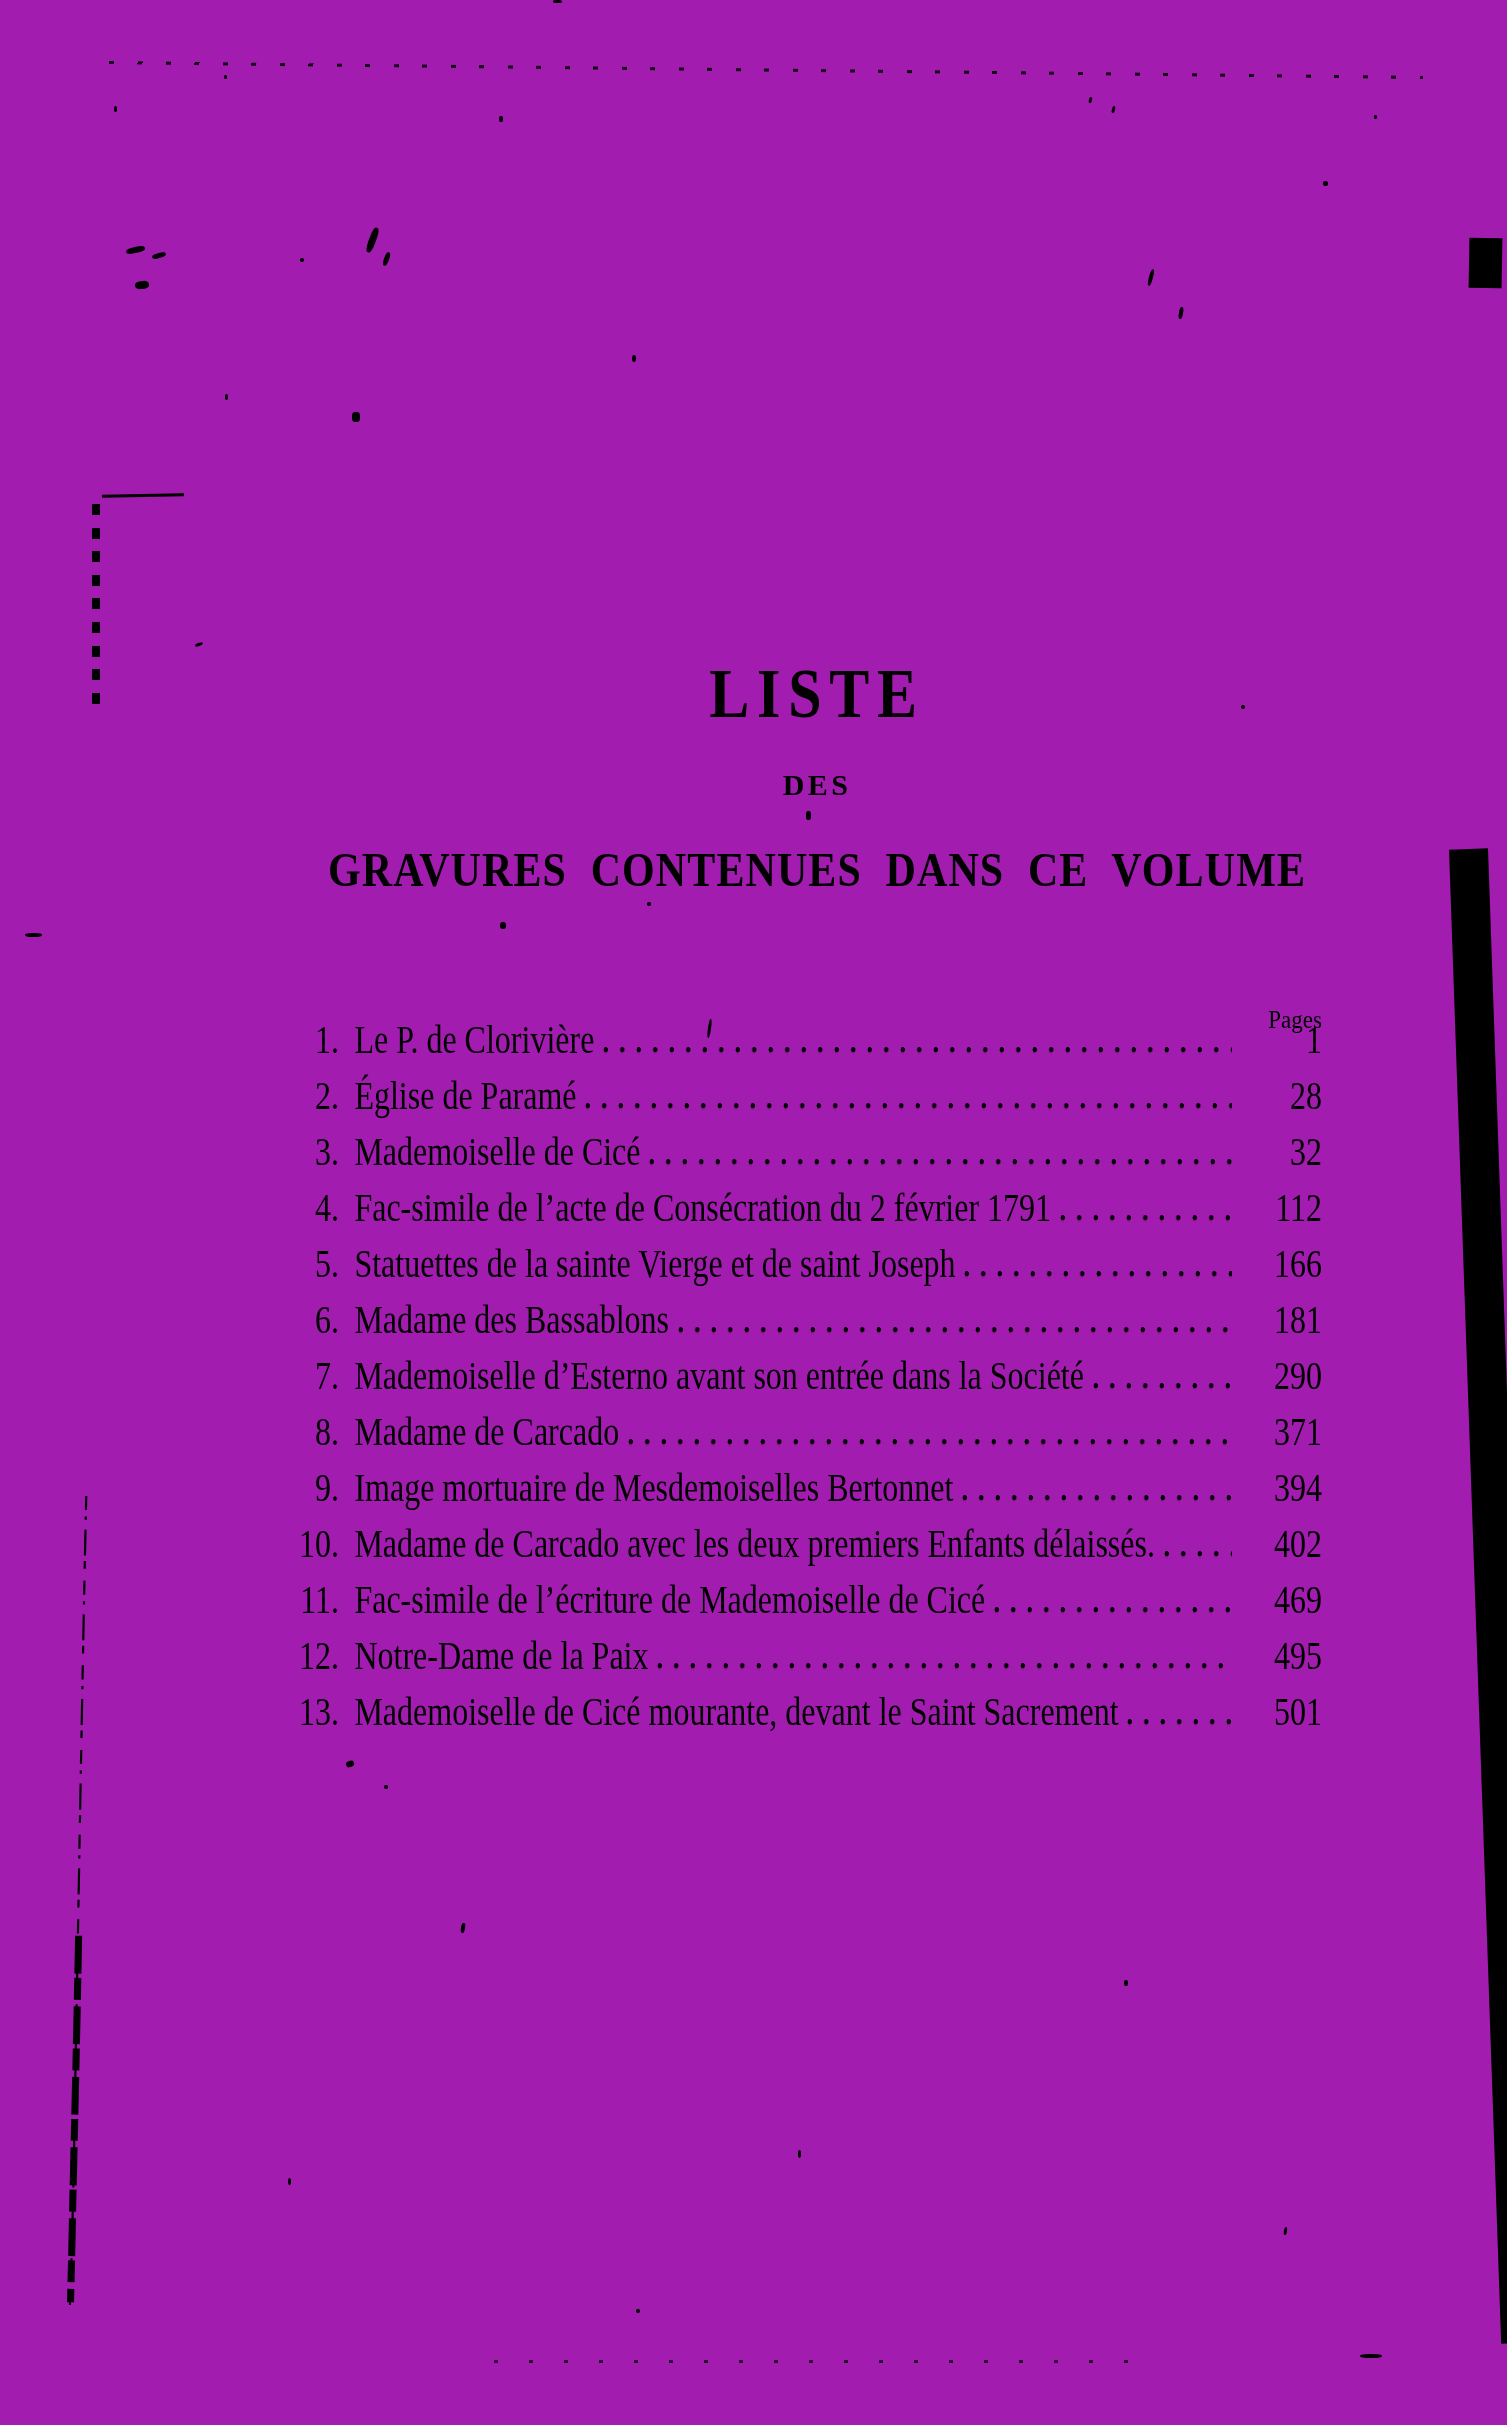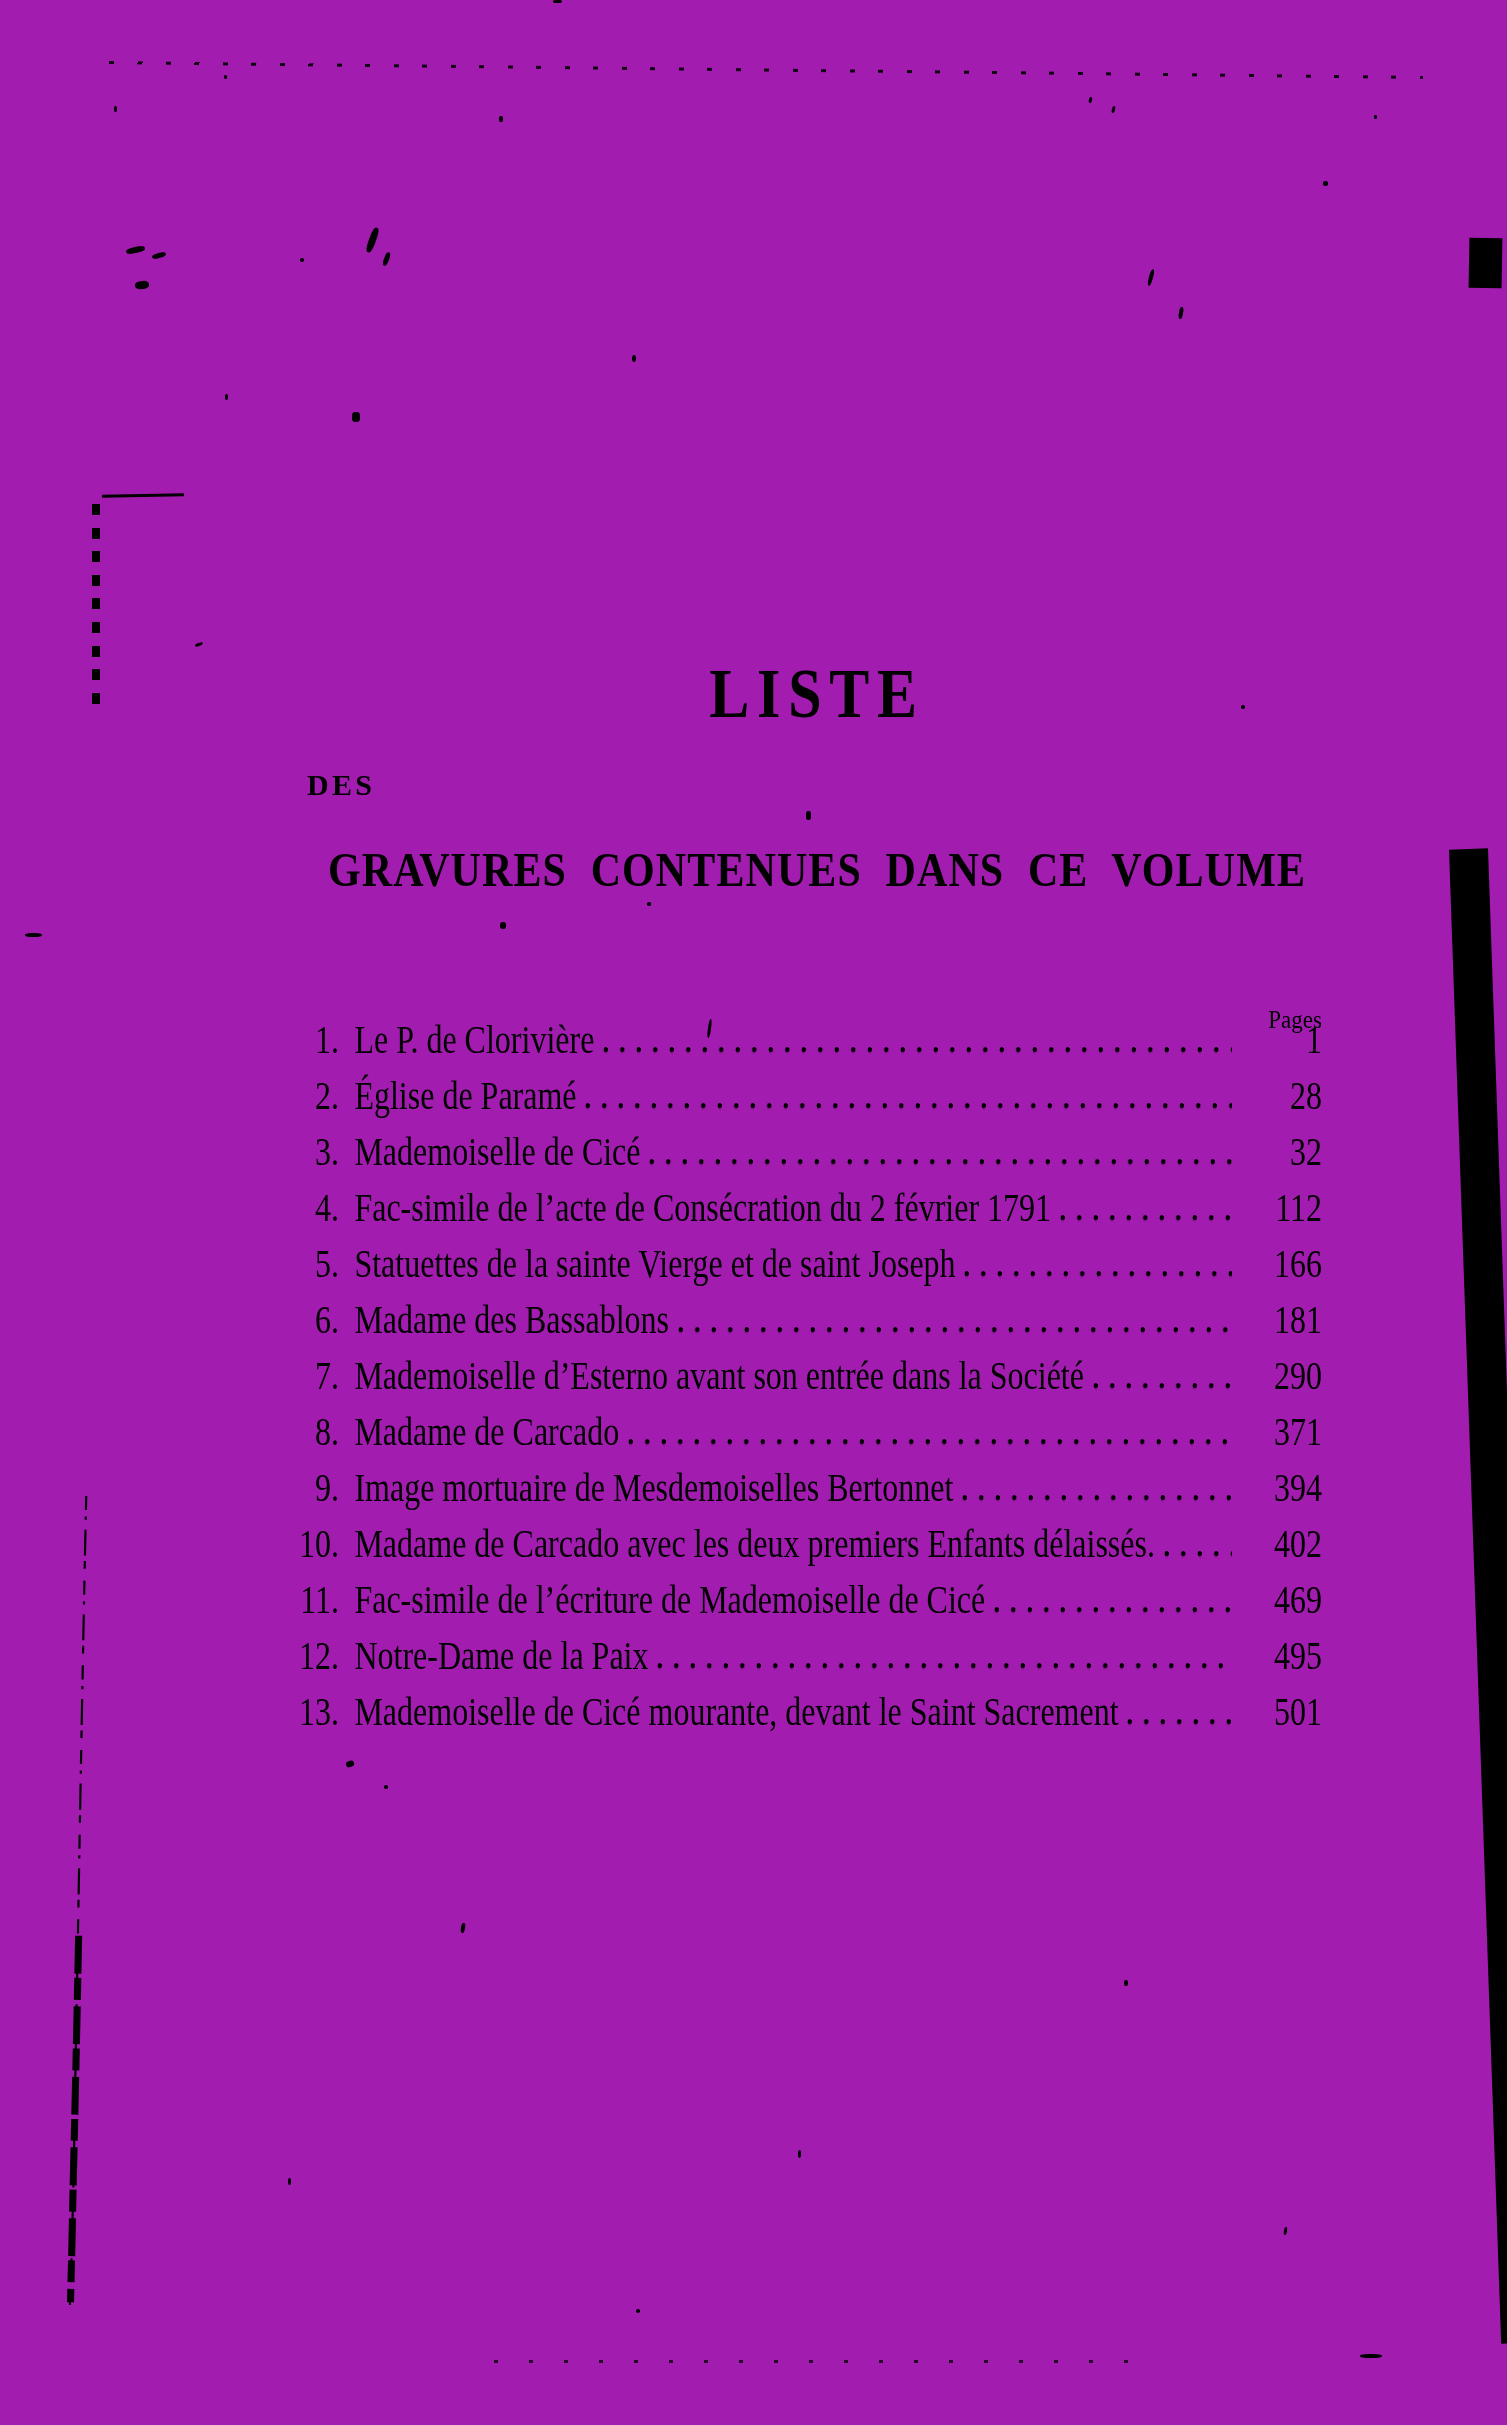--- a/index.html
+++ b/index.html
@@ -14,21 +14,21 @@
   
   .textblock{position:absolute;left:307px;top:0;width:1020px;}
   .title{
     position:absolute;left:0;top:658px;width:100%;
     text-align:center;font-size:60px;font-weight:bold;
     letter-spacing:7.7px;line-height:1.2;
     transform:scaleY(1.15);
   }
   .subtitle{
     position:absolute;left:0;top:767px;width:100%;
-    font-size:30px;font-weight:bold;
+    text-align:center;font-size:30px;font-weight:bold;
     letter-spacing:3.3px;line-height:1.2;
   }
   .heading{
     position:absolute;left:0;top:845px;width:100%;
     text-align:center;font-size:42px;font-weight:bold;
     letter-spacing:1.1px;word-spacing:12px;line-height:1.2;
     transform:scaleY(1.15);
   }
   
   .pages-label{

